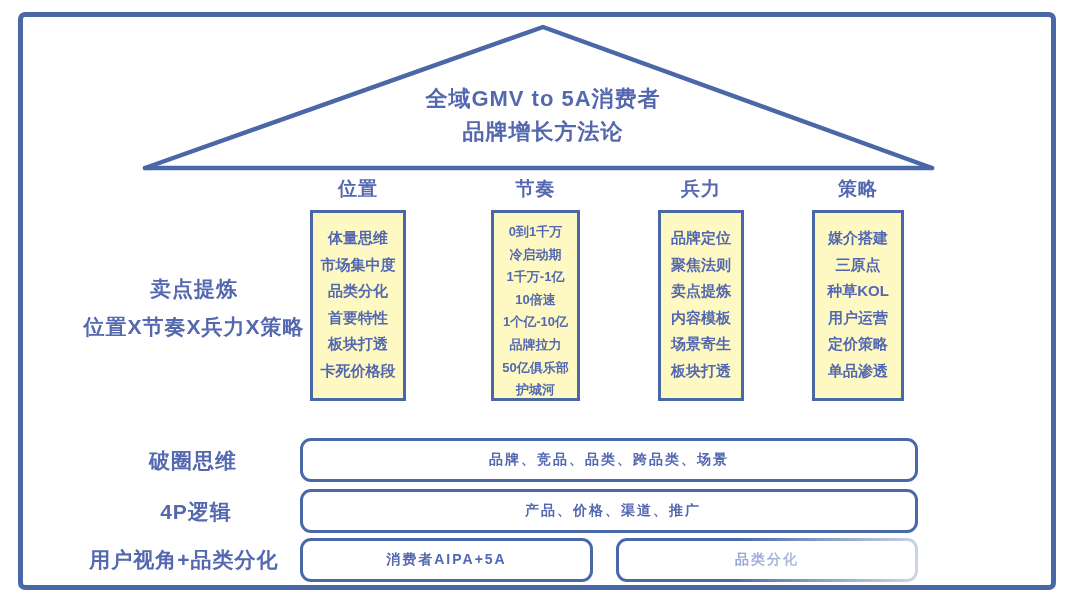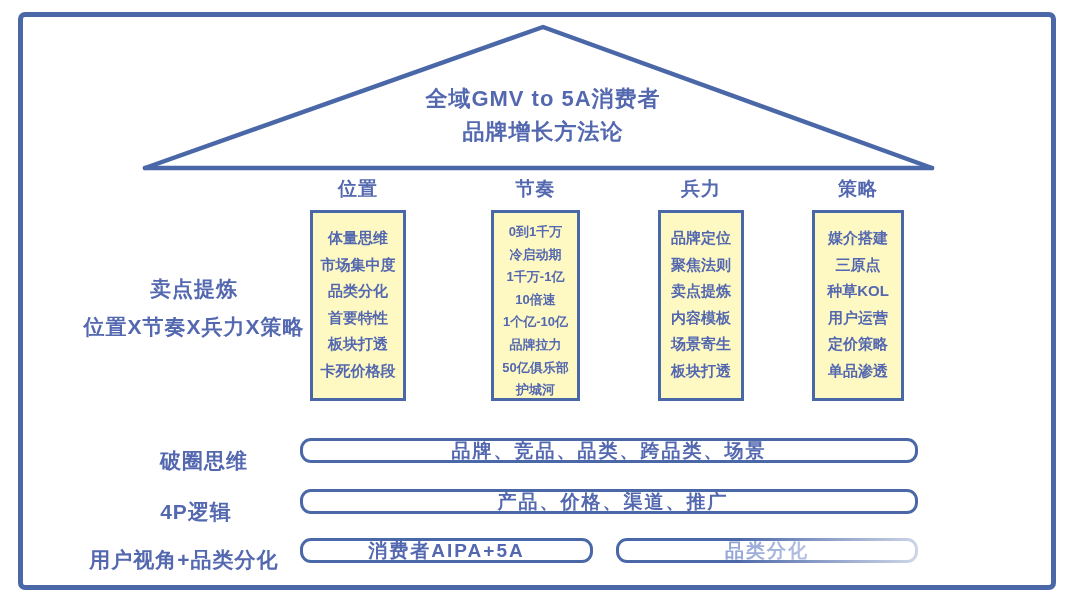--- a/index.html
+++ b/index.html
@@ -87,33 +87,33 @@
     line-height: 38px;
     letter-spacing: 1px;
   }
   .layer-label {
     position: absolute;
     width: 220px;
     text-align: center;
     font-size: 21px;
     letter-spacing: 1px;
   }
-  .ll1 { left: 94px; top: 447px; }
+  .ll1 { left: 83px; top: 447px; }
   .ll2 { left: 86px; top: 498px; }
   .ll3 { left: 74px; top: 546px; }
   .bar {
     position: absolute;
-    height: 25px;
+    height: 44px;
     border: 3px solid var(--accent);
     border-radius: 11px;
     background: #ffffff;
     display: flex;
     align-items: center;
     justify-content: center;
-    font-size: 19px;
+    font-size: 14px;
     letter-spacing: 2px;
   }
   .bar1 { left: 300px; top: 438px; width: 618px; }
   .bar2 { left: 300px; top: 489px; width: 618px; padding-left: 8px; }
   .bar3a { left: 300px; top: 538px; width: 293px; }
   .bar3b { left: 616px; top: 538px; width: 302px; }
   .bar.faded { color: var(--faded-text); }
   .bar.faded::after {
     content: '';
     position: absolute;

